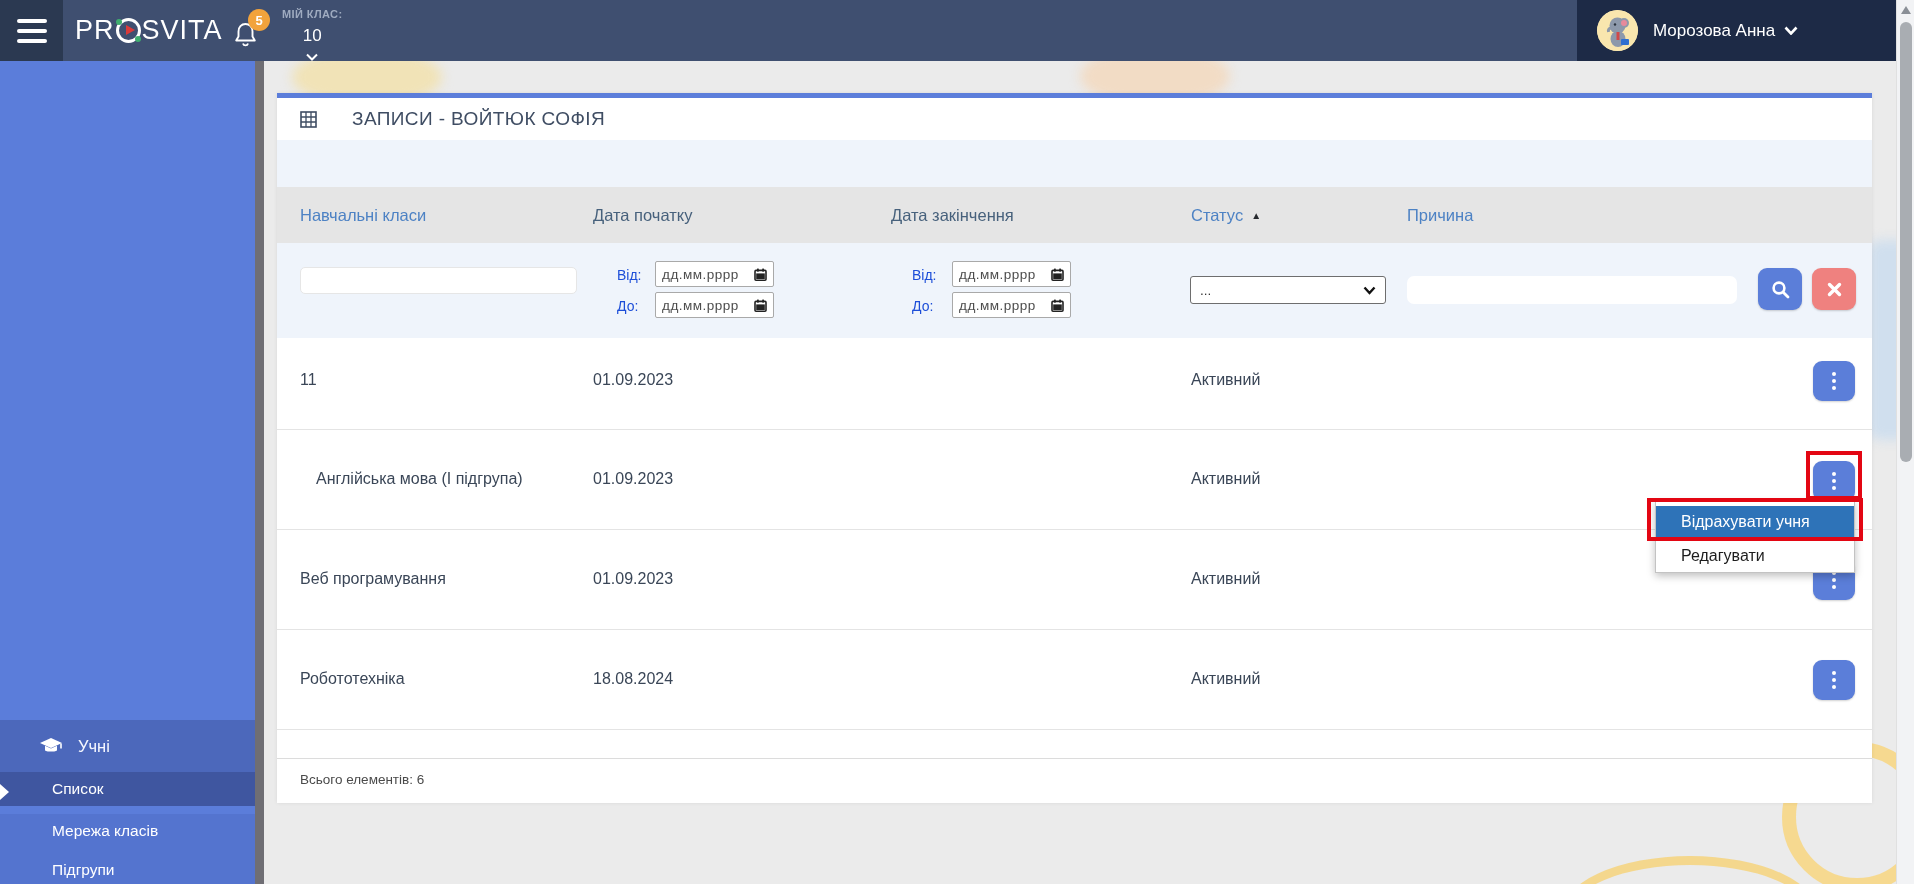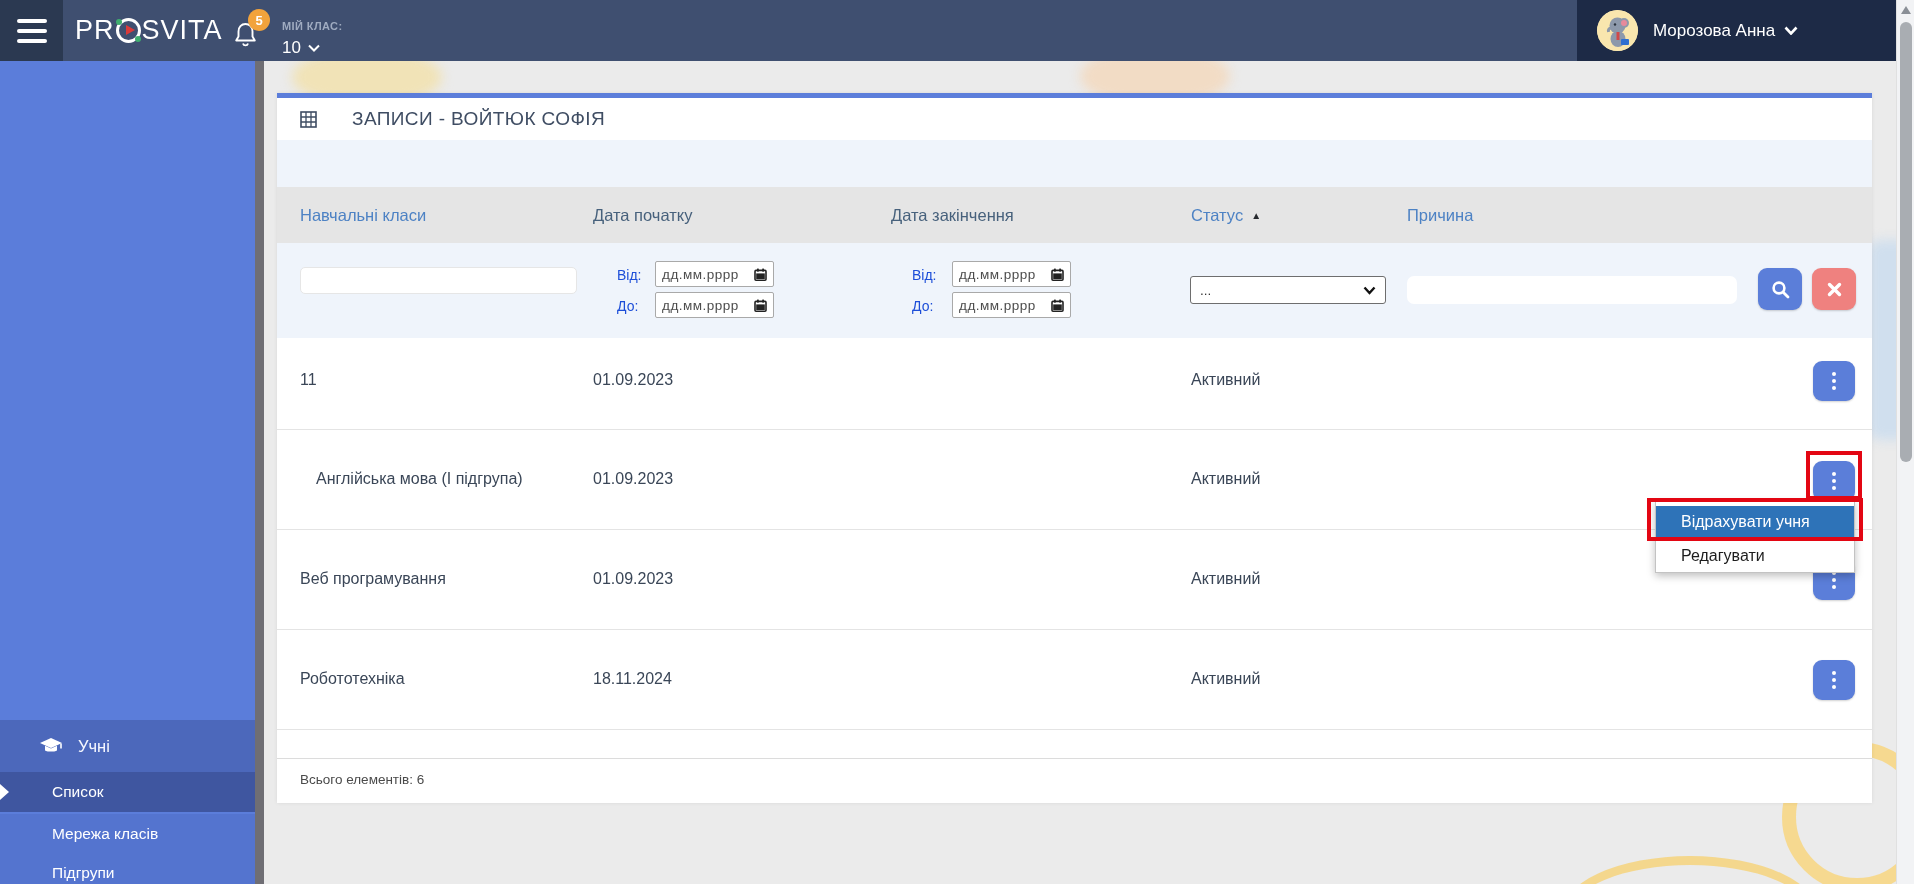--- a/index.html
+++ b/index.html
@@ -29,36 +29,36 @@
   #logo{ left:75px; top:0; height:61px; display:flex; align-items:center; color:#fff;
          font-size:27px; font-weight:normal; letter-spacing:1px;}
   #logo .o-icon{ position:relative; width:25px; height:25px; border:3px solid #fff; border-radius:50%; margin:0 1px; }
   #logo .o-icon .play{ position:absolute; left:7px; top:4px; width:0; height:0;
         border-top:5.5px solid transparent; border-bottom:5.5px solid transparent; border-left:9px solid #d93a3a;}
   #logo .o-icon .dot1,#logo .o-icon .dot2{ position:absolute; width:6px; height:6px; border-radius:50%; background:#3fae6f;}
   #logo .o-icon .dot1{ left:-3px; top:-2px; } #logo .o-icon .dot2{ right:-3px; bottom:-2px; }
   #bell{ left:232px; top:21px; width:27px; height:28px; cursor:pointer;}
   #badge{ left:248px; top:9px; width:22px; height:22px; background:#f2a33c; border-radius:50%;
           color:#fff; font-size:13px; font-weight:bold; display:flex; align-items:center; justify-content:center; z-index:2;}
-  #myclass{ left:282px; top:20px; cursor:pointer; }
+  #myclass{ left:282px; top:8px; cursor:pointer; }
   #myclass .lbl{ font-size:11px; font-weight:bold; color:#9fabc0; letter-spacing:.4px;}
-  #myclass .val{ margin-top:6px; font-size:17px; color:#fff; display:flex; align-items:center; gap:7px;}
+  #myclass .val{ margin-top:6px; font-size:17px; color:#fff; display:flex; align-items:center; gap:7px;flex-direction:column;}
   #userpanel{ left:1577px; top:0; width:319px; height:61px; background:#1d2a46; display:flex; align-items:center; cursor:pointer;}
   #avatar{ width:41px; height:41px; border-radius:50%; background:#f9e6ae; margin-left:20px; overflow:hidden; flex:0 0 auto;}
   #username{ color:#fff; font-size:17px; font-weight:normal; margin-left:15px; display:flex; align-items:center; gap:9px;}
 
   
   #sidebar{ left:0; top:61px; width:255px; height:823px; background:#5b7dda; z-index:2;}
   #sidebar-shadow{ left:255px; top:61px; width:9px; height:823px; background:#6f6e74; z-index:2;}
   .nav-item{ position:absolute; left:0; width:255px; height:40px; display:flex; align-items:center; cursor:pointer; color:#f6f8ff;}
   .nav-item .nicon{ width:26px; height:26px; margin-left:38px; flex:0 0 auto; display:flex; align-items:center; justify-content:center;}
   .nav-item .nlabel{ margin-left:14px; font-size:16.5px; line-height:21px;}
   .nav-item.two-line{ height:52px; } .nav-item.two-line .nlabel{ white-space:normal; width:168px;}
   #submenu-bg{ left:0; top:833px; width:255px; height:51px; background:#5474cf; z-index:2;}
-  .sub-item{ position:absolute; left:0; width:255px; height:40px; display:flex; align-items:center; cursor:pointer; color:#fff; font-size:15.5px; background:#5474cf;}
+  .sub-item{ position:absolute; left:0; width:255px; height:34px; display:flex; align-items:center; cursor:pointer; color:#fff; font-size:15.5px; background:#5474cf;}
   .sub-item .slabel{ margin-left:52px;}
   .sub-item.active{ background:#3f56a0; }
   #sub-pointer{ left:0; top:784px; width:0; height:0; border-top:8px solid transparent; border-bottom:8px solid transparent; border-left:9px solid #fff; z-index:3;}
 
   
   #card{ left:277px; top:93px; width:1595px; height:710px; background:#fff; border-top:5px solid #5b7dda;
          box-shadow:0 0 4px rgba(0,0,0,.08); z-index:2;}
   #title-bar{ left:0; top:0; width:100%; height:42px; display:flex; align-items:center;}
   #card-title{ margin-left:75px; font-size:19px; font-weight:500; color:#3f4d63; letter-spacing:.4px;}
   #title-icon{ position:absolute; left:23px; top:13px;}
@@ -451,21 +451,21 @@
         <button class="dots-btn" style="top:222px;">
             <i></i>
             <i></i>
             <i></i>
           </button>
       </div>
       <div class="row-div" style="top:291px"></div>
 
       <div>
         <span class="cell" style="left:23px; top:332px;">Робототехніка</span>
-        <span class="cell" style="left:316px; top:332px;">18.11.2024</span>
+        <span class="cell" style="left:316px; top:332px;">18.08.2024</span>
         <span class="cell" style="left:614px; top:332px;"></span>
         <span class="cell" style="left:914px; top:332px;">Активний</span>
         <span class="cell" style="left:1130px; top:332px;"></span>
         <button class="dots-btn" style="top:322px;">
             <i></i>
             <i></i>
             <i></i>
           </button>
       </div>
       <div class="row-div" style="top:391px"></div>

